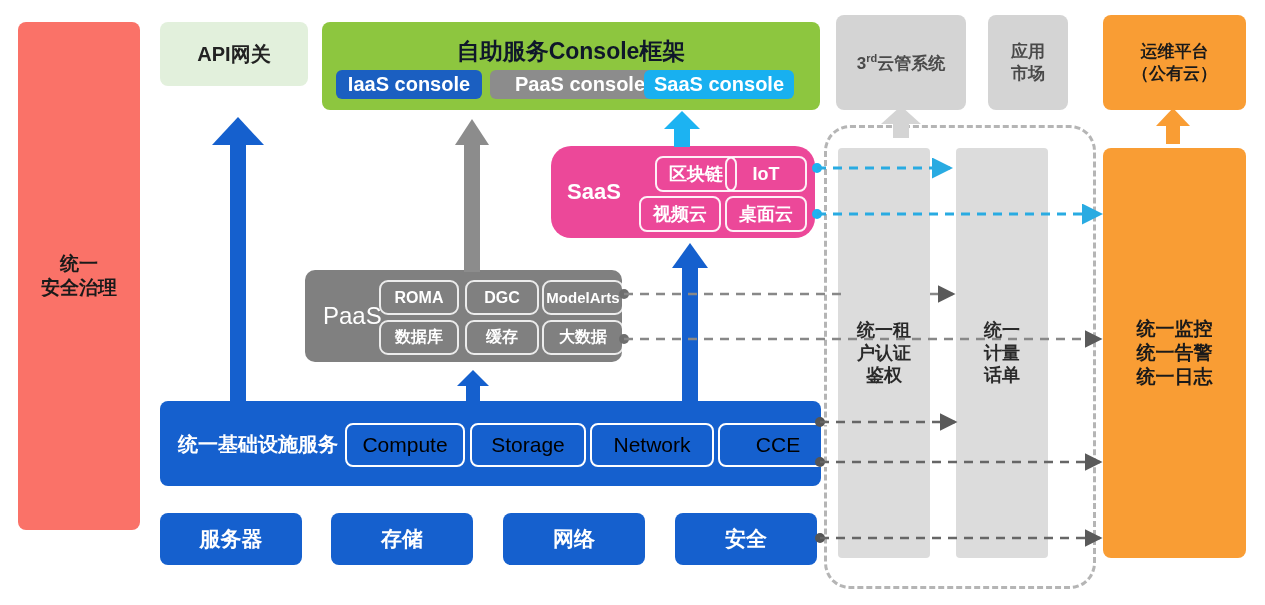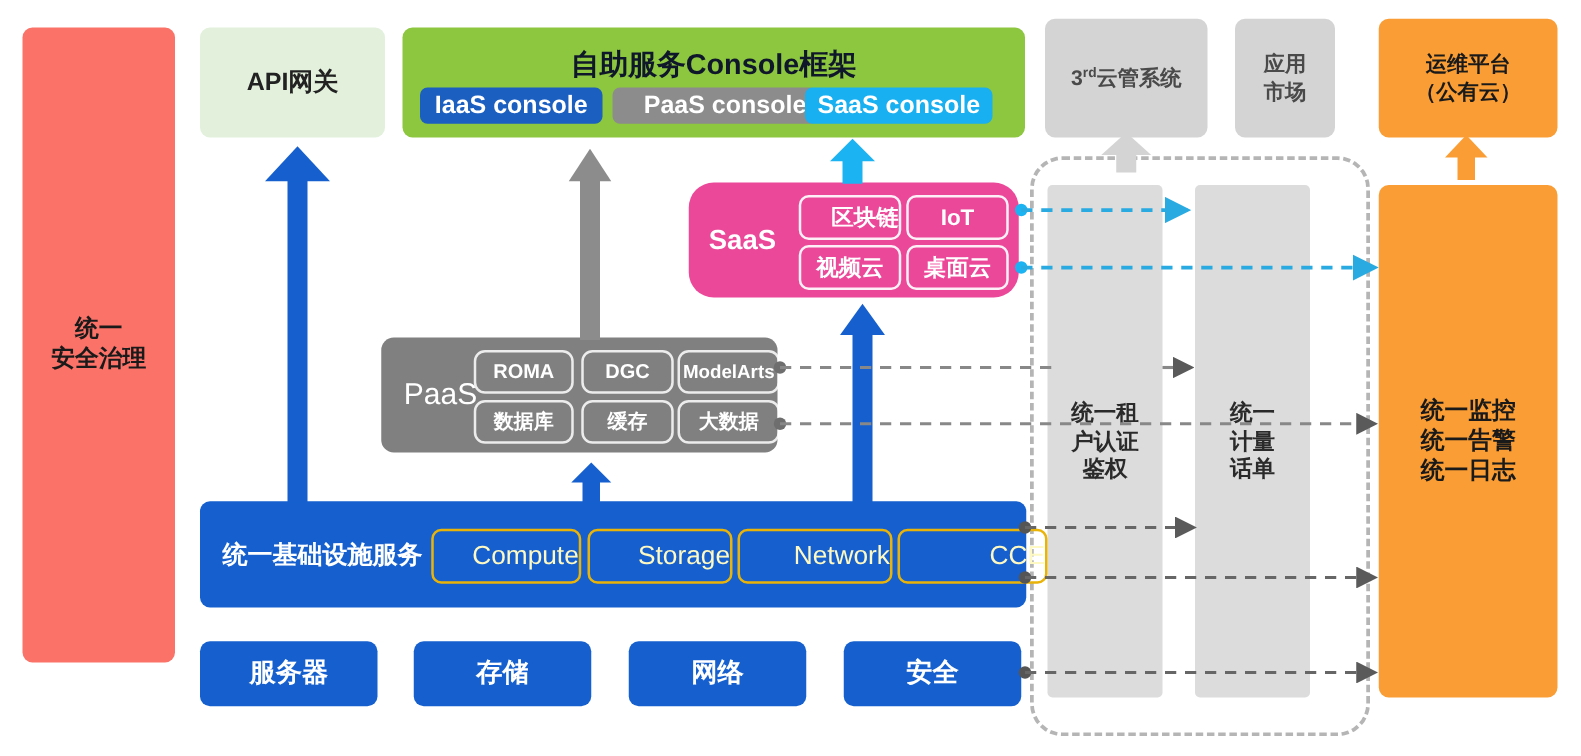--- a/index.html
+++ b/index.html
@@ -40,43 +40,43 @@
   .paas-label{position:absolute;left:18px;top:50%;transform:translateY(-50%);
       color:#fff;font-size:24px;font-weight:500;}
   .pill-p{position:absolute;border:2px solid rgba(255,255,255,.85);border-radius:9px;
       display:flex;align-items:center;justify-content:center;color:#fff;
       font-size:16px;font-weight:600;}
 
   
   .infra-bar{background:#1560CE;border-radius:8px;display:block;}
   .infra-label{position:absolute;left:18px;top:50%;transform:translateY(-50%);
       color:#fff;font-size:20px;font-weight:600;}
-  .pill-i{position:absolute;border:2px solid #eab308;border-radius:8px;
-      display:flex;align-items:center;justify-content:flex-end;color:#fef9c3;
+  .pill-i{position:absolute;border:2px solid #ffffff;border-radius:8px;
+      display:flex;align-items:center;justify-content:center;color:#000000;
       font-size:21px;font-weight:500;}
 
   .bottom-box{background:#1560CE;border-radius:8px;color:#fff;font-size:21px;font-weight:600;}
 
   
   .dash-container{position:absolute;border:3px dashed #B5B5B5;border-radius:26px;}
 
   
   #overlay{position:absolute;left:0;top:0;width:1265px;height:605px;pointer-events:none;}
 </style>
 </head>
 <body>
 
 <div id="stage">
 
   <div class="box panel-red" style="left:18px;top:22px;width:122px;height:508px;">
     <span style="white-space:pre-line;">统一
 安全治理</span>
   </div>
 
-  <div class="box card-apigw" style="left:160px;top:22px;width:148px;height:88px;">
+  <div class="box card-apigw" style="left:160px;top:22px;width:148px;height:64px;">
     <span>API网关</span>
   </div>
 
   <div class="console-green" style="position:absolute;left:322px;top:22px;width:498px;height:88px;">
     <div class="console-title">自助服务Console框架</div>
     <div class="chip chip-iaas" style="left:14px;top:48px;width:146px;height:29px;">
       <span>IaaS console</span>
     </div>
     <div class="chip chip-paas" style="left:168px;top:48px;width:148px;height:29px;padding-left:16px;">
       <span>PaaS console</span>
@@ -117,21 +117,21 @@
   </div>
 
   <div class="box panel-orange" style="left:1103px;top:148px;width:143px;height:410px;">
     <span style="white-space:pre-line;">统一监控
 统一告警
 统一日志</span>
   </div>
 
   <div class="saas-layer" style="position:absolute;left:551px;top:146px;width:264px;height:92px;">
     <span class="saas-label">SaaS</span>
-    <div class="pill" style="left:88px;top:10px;width:78px;height:32px;justify-content:flex-end;">
+    <div class="pill" style="left:104px;top:10px;width:78px;height:32px;">
       <span>区块链</span>
     </div>
     <div class="pill" style="left:174px;top:10px;width:78px;height:32px;">
       <span>IoT</span>
     </div>
     <div class="pill" style="left:88px;top:50px;width:78px;height:32px;">
       <span>视频云</span>
     </div>
     <div class="pill" style="left:174px;top:50px;width:78px;height:32px;">
       <span>桌面云</span>

